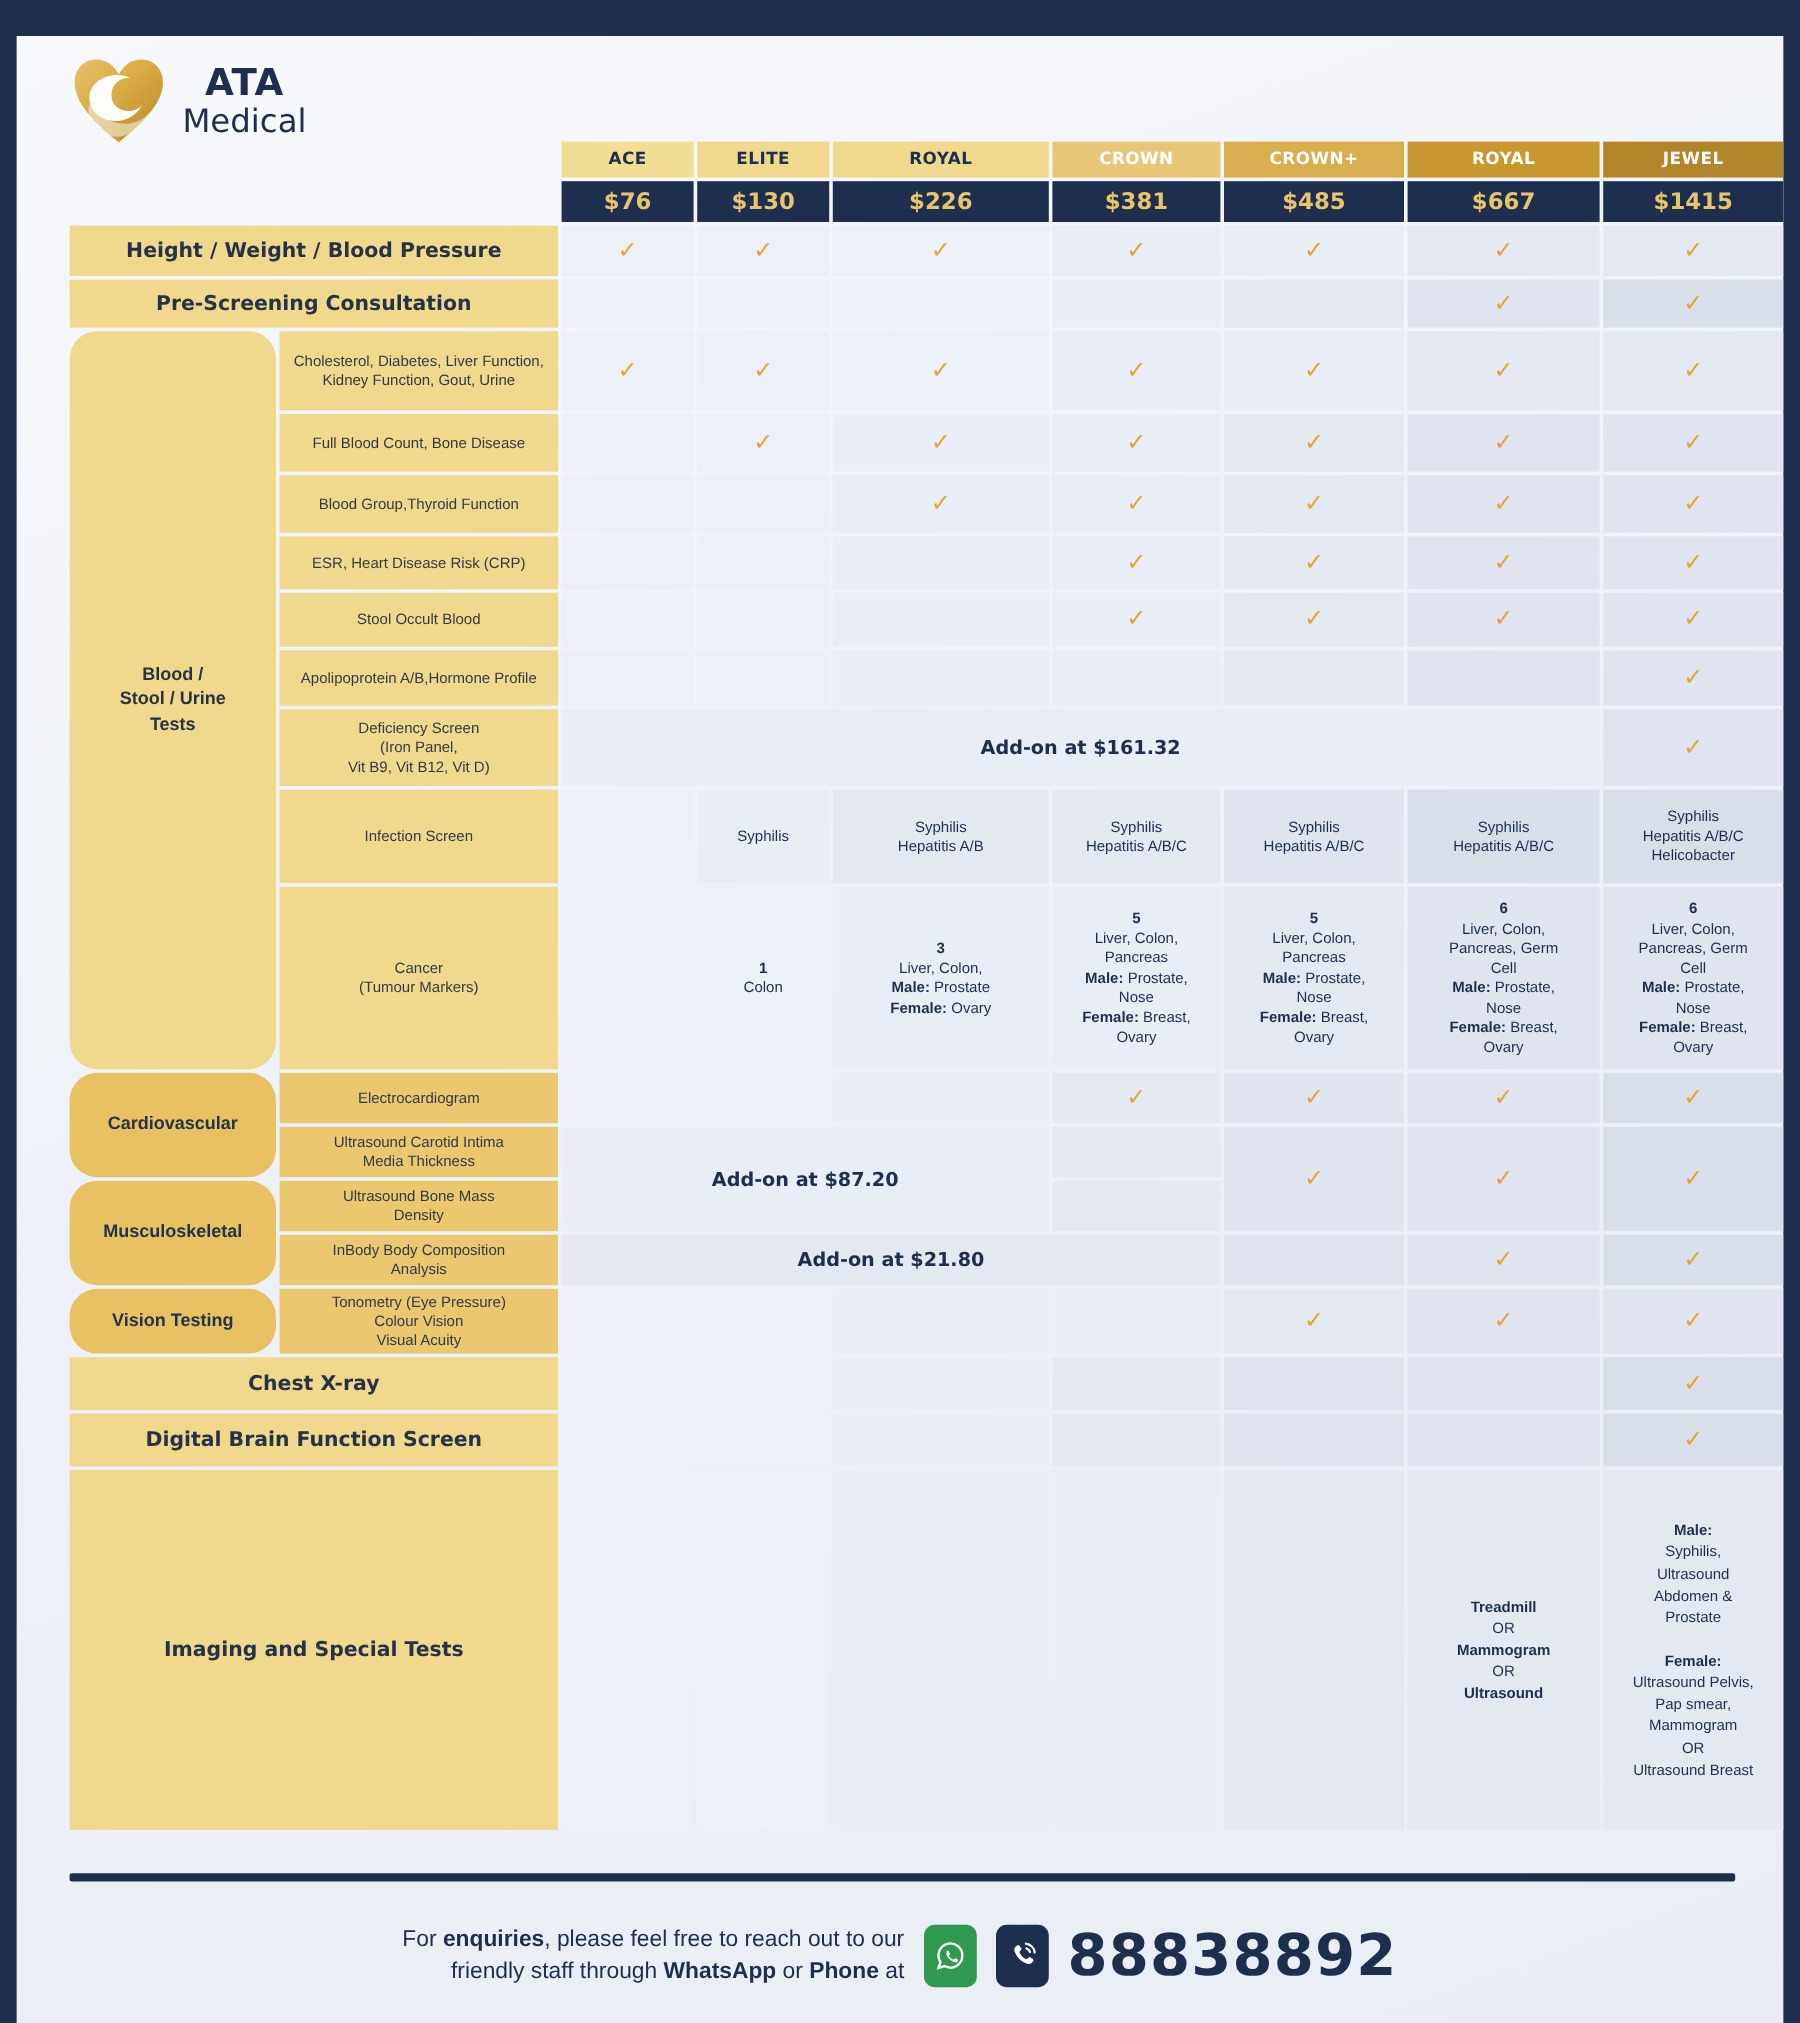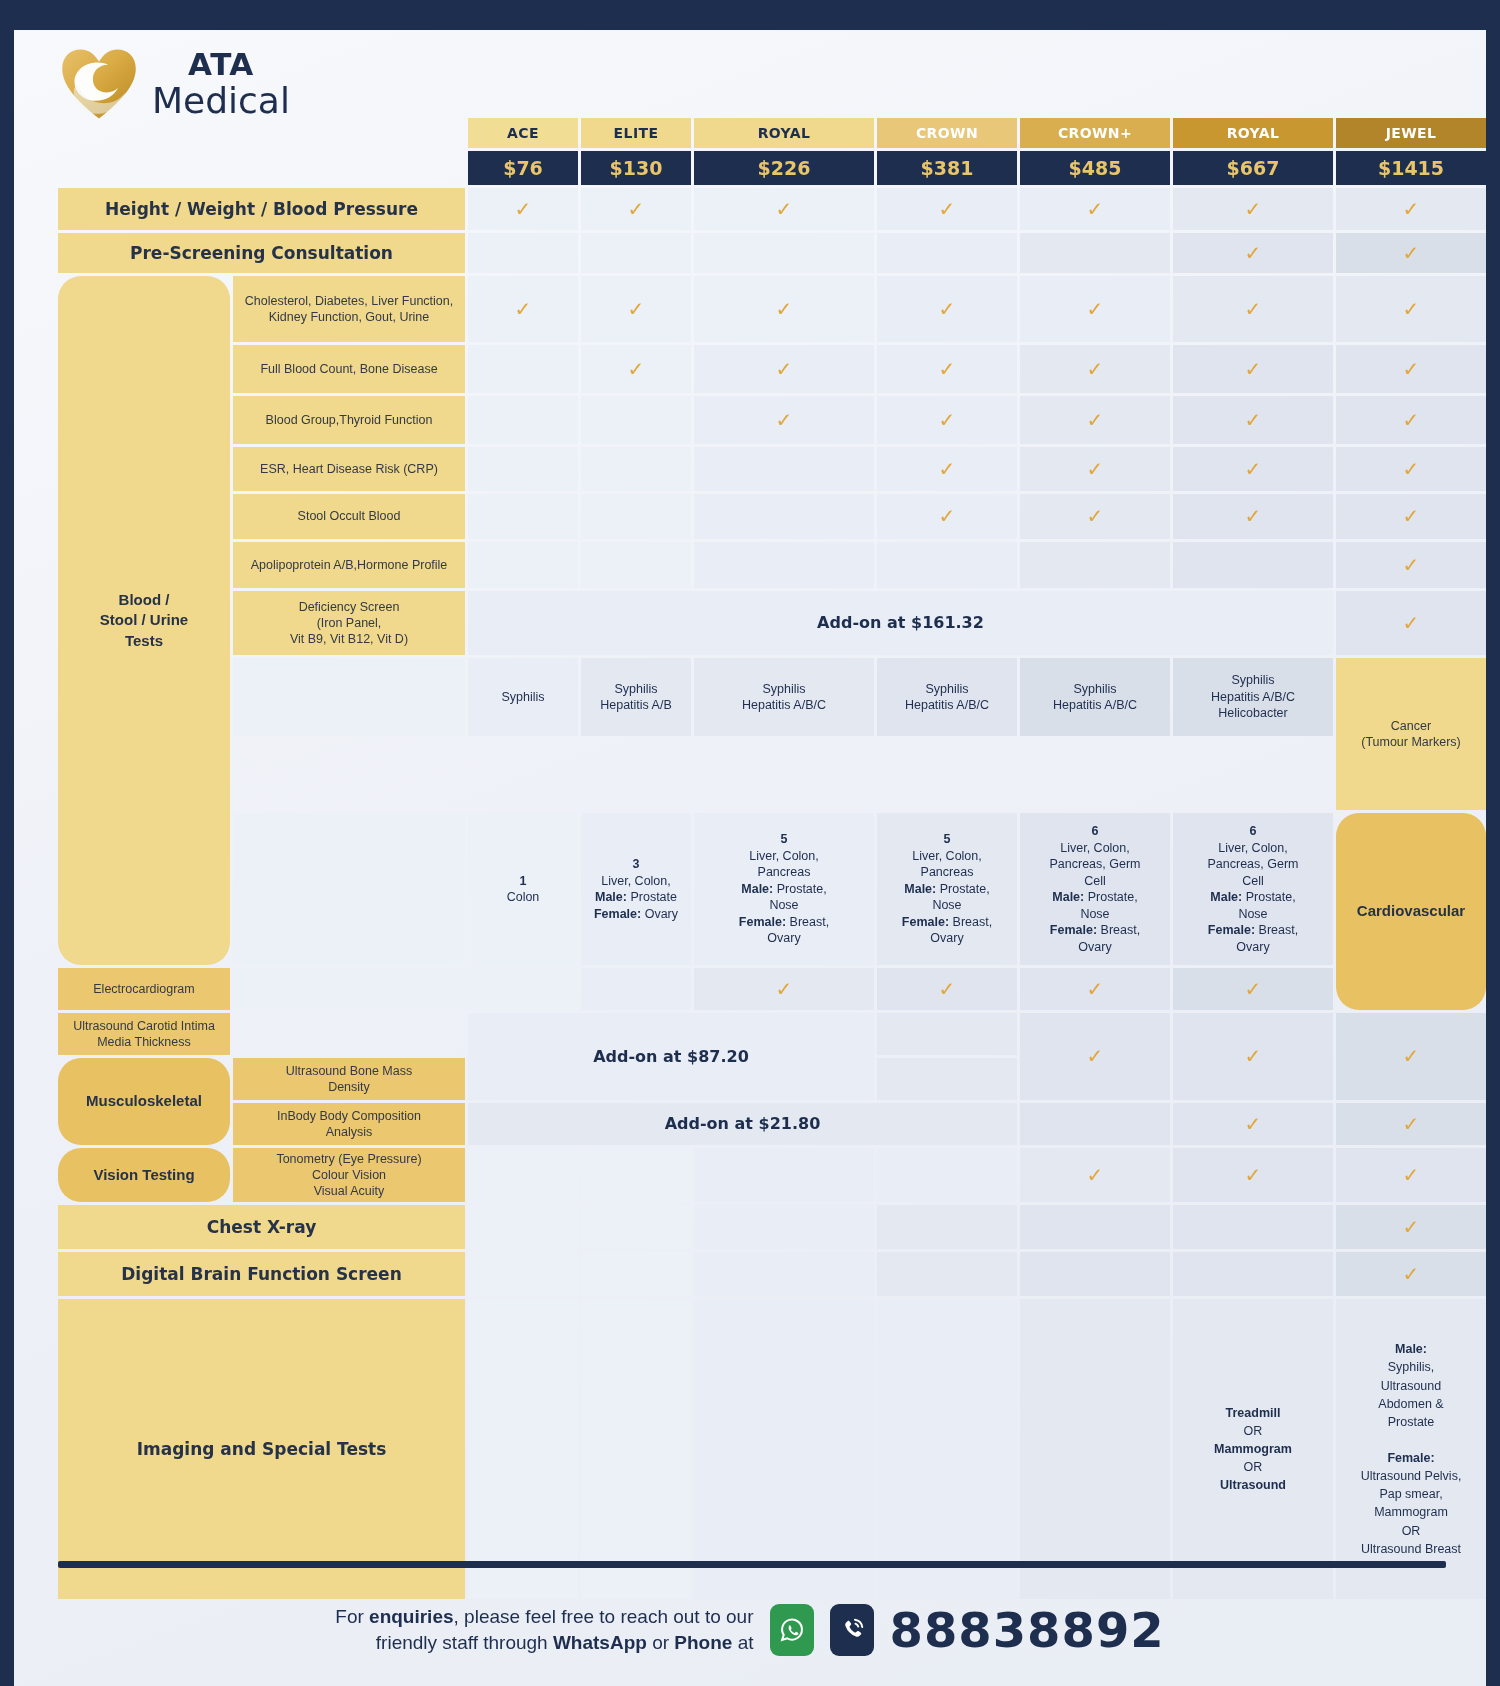--- a/index.html
+++ b/index.html
@@ -41,21 +41,21 @@
     display: flex; align-items: center; gap: 14px;
     width: 380px;
   }
   .logo-heart { width: 78px; height: 72px; flex: none; }
   .logo-text { line-height: 1; text-align: center; }
   .logo-ata {
     font-size: 31px; font-weight: bold; color: #1e2e4f;
     letter-spacing: 0.5px; font-family: "DejaVu Sans", sans-serif;
   }
   .logo-med {
-    font-size: 36px; color: #1e2e4f; margin-top: 3px;
+    font-size: 27px; color: #1e2e4f; margin-top: 3px;
     font-family: "DejaVu Sans", sans-serif;
   }
 
   
   .tbl {
     position: absolute;
     left: 44px; top: 88px;
     width: 1388px;
     display: grid;
     grid-template-columns: 172px 232px 110px 110px 180px 140px 150px 160px 150px;
@@ -344,20 +344,21 @@
           <span>Deficiency Screen</span><br>
           <span>(Iron Panel,</span><br>
           <span>Vit B9, Vit B12, Vit D)</span>
         </div>
       </div>
       <div class="cell d sh1 addon" style="grid-column:3/9;height:64px">Add-on at $161.32</div>
       <div class="cell d sh3" style="height:64px">
           <span class="tick">✓</span>
         </div>
 
+      <div class="cell lbl-sub" style="height:78px">Infection Screen</div>
       <div class="cell d" style="height:78px"></div>
       <div class="cell d sh1" style="height:78px">Syphilis</div>
       <div class="cell d sh2" style="height:78px">
         <div><span>Syphilis</span><br>
         <span>Hepatitis A/B</span></div>
       </div>
       <div class="cell d sh2" style="height:78px">
         <div><span>Syphilis</span><br>
         <span>Hepatitis A/B/C</span></div>
       </div>

